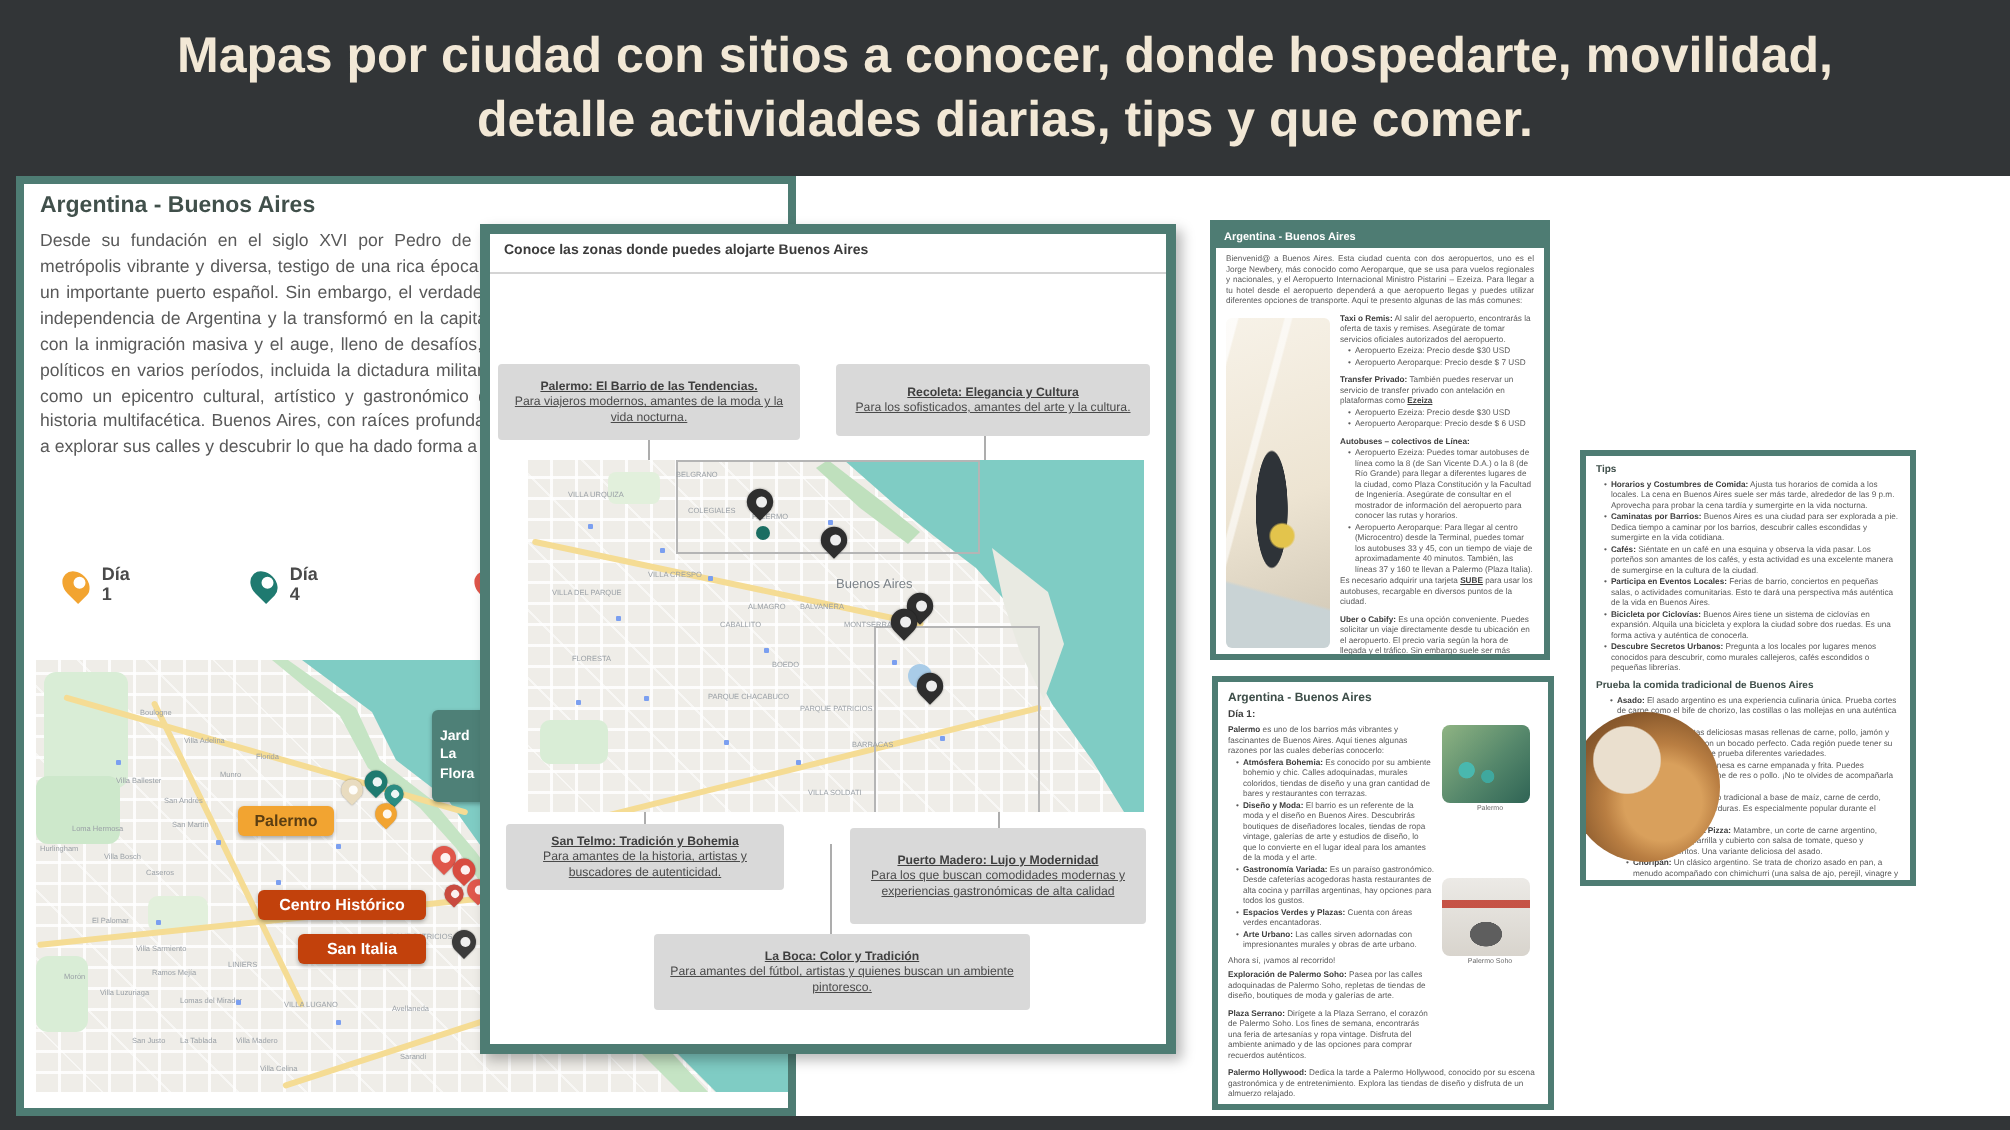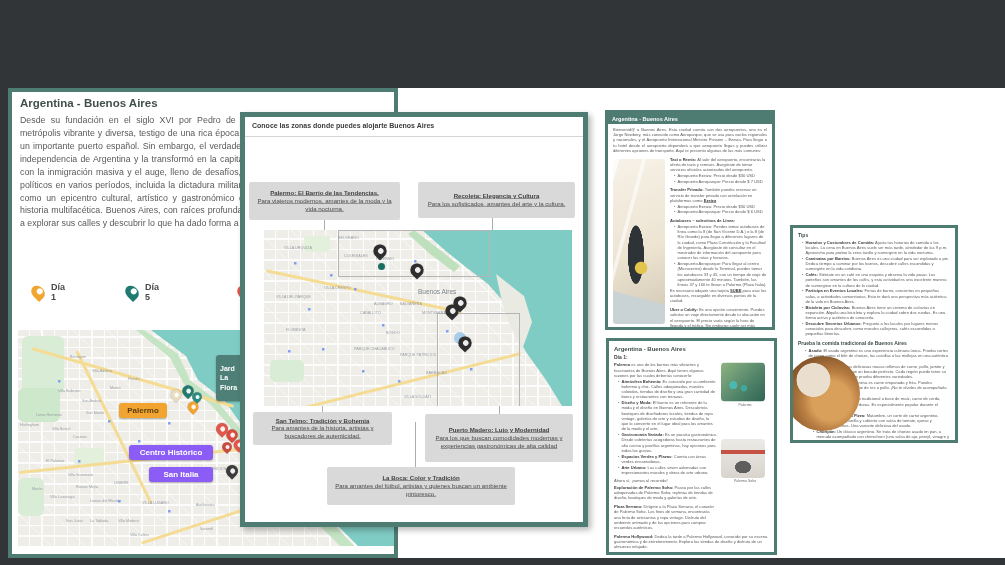--- a/index.html
+++ b/index.html
@@ -38,21 +38,21 @@
   .pin{position:absolute;width:12px;height:12px;border-radius:50% 50% 50% 0;
     transform:rotate(-45deg);box-shadow:0 0 1px rgba(0,0,0,.4);}
   .pin::after{content:'';position:absolute;left:3.5px;top:3.5px;width:5px;height:5px;
     background:rgba(255,255,255,.92);border-radius:50%;}
   .legpin{position:relative;width:15px;height:15px;border-radius:50% 50% 50% 0;transform:rotate(-45deg);}
   .legpin::after{content:'';position:absolute;left:4.5px;top:4.5px;width:6px;height:6px;
     background:#fff;border-radius:50%;}
   .chip{position:absolute;border-radius:3px;font-weight:bold;display:flex;align-items:center;
     justify-content:center;box-shadow:0 1px 2px rgba(0,0,0,.3);}
   .chip.orange{background:#F2A431;color:#5B3E12;font-size:8px;}
-  .chip.salmon{background:#8b5cf6;color:#fff;font-size:8px;text-align:right;}
+  .chip.salmon{background:#c2410c;color:#fff;font-size:8px;text-align:right;}
   .chip.tealc{background:#4E8077;color:#fff;font-size:7px;line-height:1.3;flex-direction:column;
     align-items:flex-start;padding:3px 4px;justify-content:center;}
   
   #zones-panel{left:240px;top:112px;width:348px;height:415px;z-index:3;box-shadow:3px 3px 6px rgba(0,0,0,.28);}
   .zp-header{position:absolute;left:7px;top:5px;font-size:7px;font-weight:bold;color:#3b3b3b;}
   .zp-divider{position:absolute;left:0;top:19px;width:338px;height:1px;background:#D4D4D4;}
   .co{position:absolute;background:#D9D9D9;border-radius:2px;overflow:hidden;}
   .co .sc{display:flex;flex-direction:column;justify-content:center;align-items:center;
     text-align:center;padding:2px 8px;box-sizing:border-box;}
   .co-t{font-size:12.2px;font-weight:bold;color:#3f3f3f;text-decoration:underline;line-height:1.25;}
@@ -101,36 +101,40 @@
     background:
       radial-gradient(circle at 38% 32%, #EADFCE 0 24%, transparent 25%),
       radial-gradient(circle at 62% 60%, #D9A05C 0 30%, #B97E42 45%, #8A5A2D 70%, #6E4522);}
   .ind1{margin-left:14px;} .ind2{margin-left:30px;} .ind3{margin-left:48px;}
 </style>
 </head>
 <body>
 
 <div class="stage">
 
+  <div class="title">
+    <div class="l1">Mapas por ciudad con sitios a conocer, donde hospedarte, movilidad,</div>
+    <div class="l2">detalle actividades diarias, tips y que comer.</div>
+  </div>
 
   <div class="content-bg"></div>
 
   <div id="left-panel" class="panel b4">
     <div class="panel-inner">
       <div class="lp-title">Argentina - Buenos Aires</div>
       <div class="lp-para">Desde su fundación en el siglo XVI por Pedro de Mendoza, hasta convertirse en una metrópolis vibrante y diversa, testigo de una rica época colonial, la ciudad se consolidó como un importante puerto español. Sin embargo, el verdadero hito llegó en 1810 con la gesta de independencia de Argentina y la transformó en la capital del país. XIX, Buenos Aires floreció con la inmigración masiva y el auge, lleno de desafíos, como la Gran Depresión y conflictos políticos en varios períodos, incluida la dictadura militar de 1976 a 1983. Ahora ha emergido como un epicentro cultural, artístico y gastronómico que, en su forma diversa, refleja su historia multifacética. Buenos Aires, con raíces profundas en la cultura latinoamericana, invita a explorar sus calles y descubrir lo que ha dado forma a esta fascinante urbe.</div>
 
       <div class="legend">
         <div class="leg-item" style="left:6px;top:0;">
           <span class="legpin" style="background:#F2A431;"></span>
           <span class="leg-label">Día 1</span>
         </div>
         <div class="leg-item" style="left:100px;top:0;">
           <span class="legpin" style="background:#1F7A70;"></span>
-          <span class="leg-label">Día 5</span>
+          <span class="leg-label">Día 4</span>
         </div>
         <div class="leg-item" style="left:212px;top:0;">
           <span class="legpin" style="background:#E0574B;"></span>
           <span class="leg-label">Día 3</span>
         </div>
       </div>
 
       <div id="left-map" class="map">
         <div class="grid"></div>
         <svg class="mapsvg" width="378" height="216">

